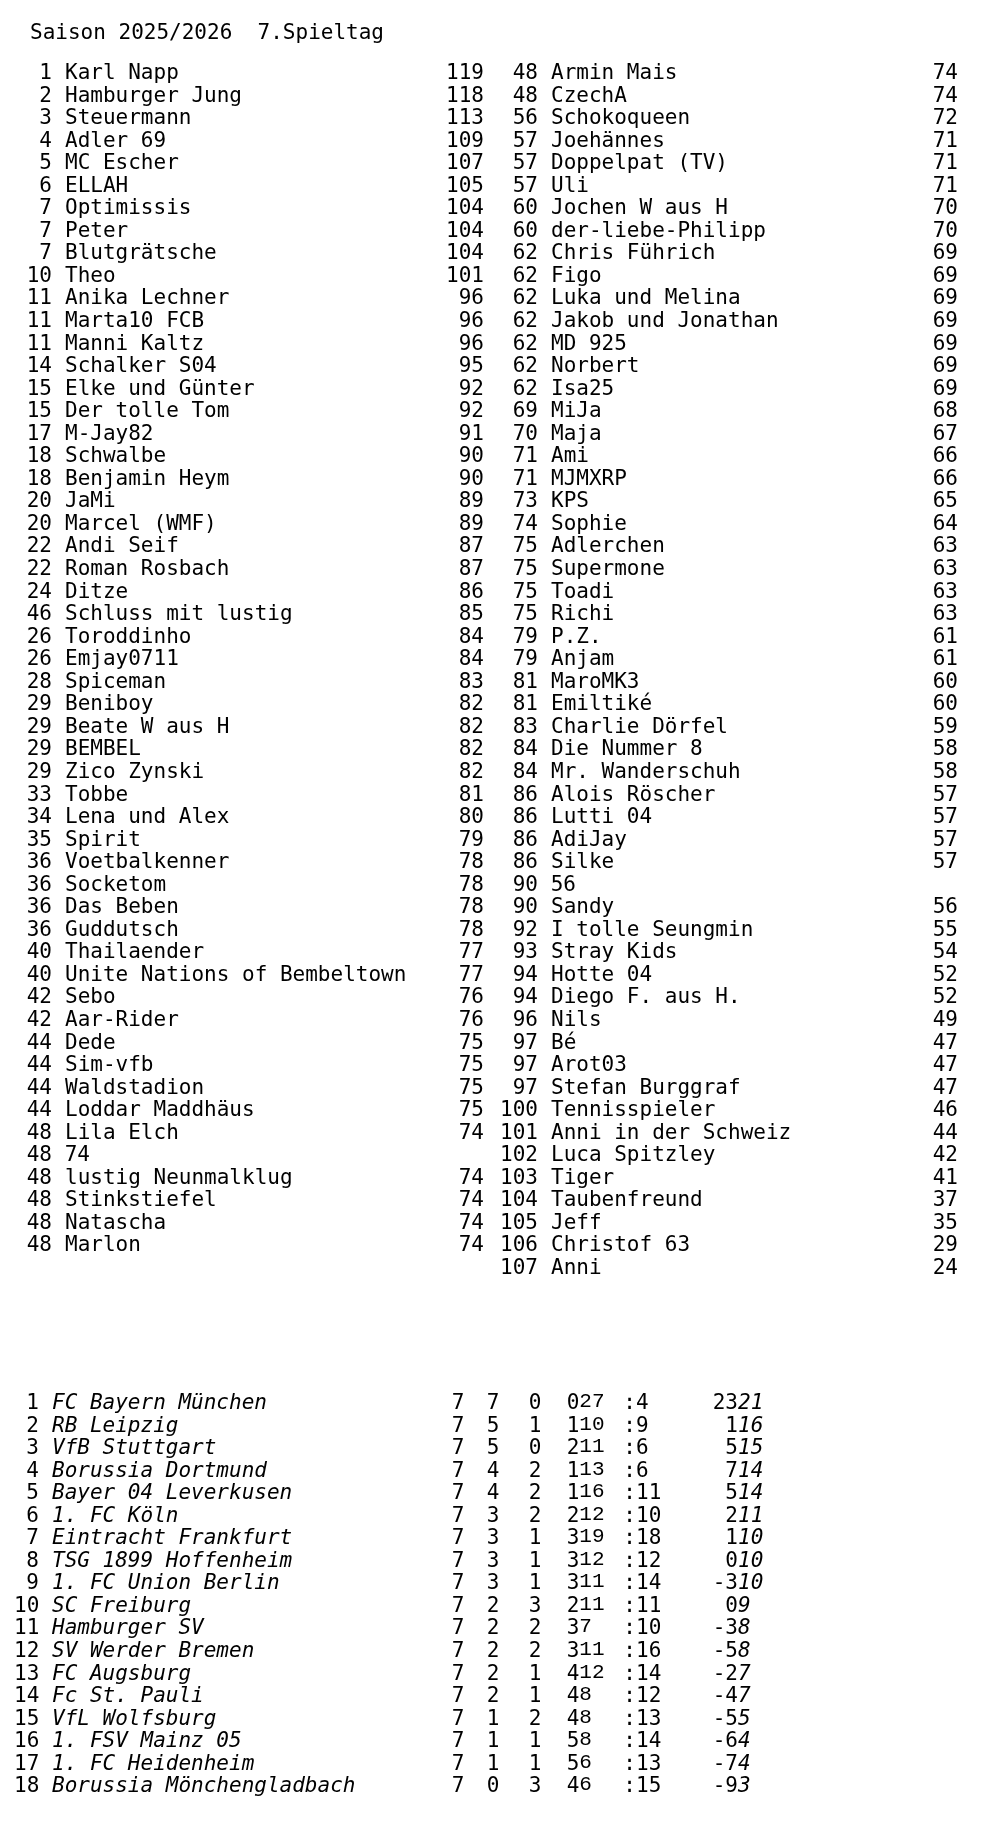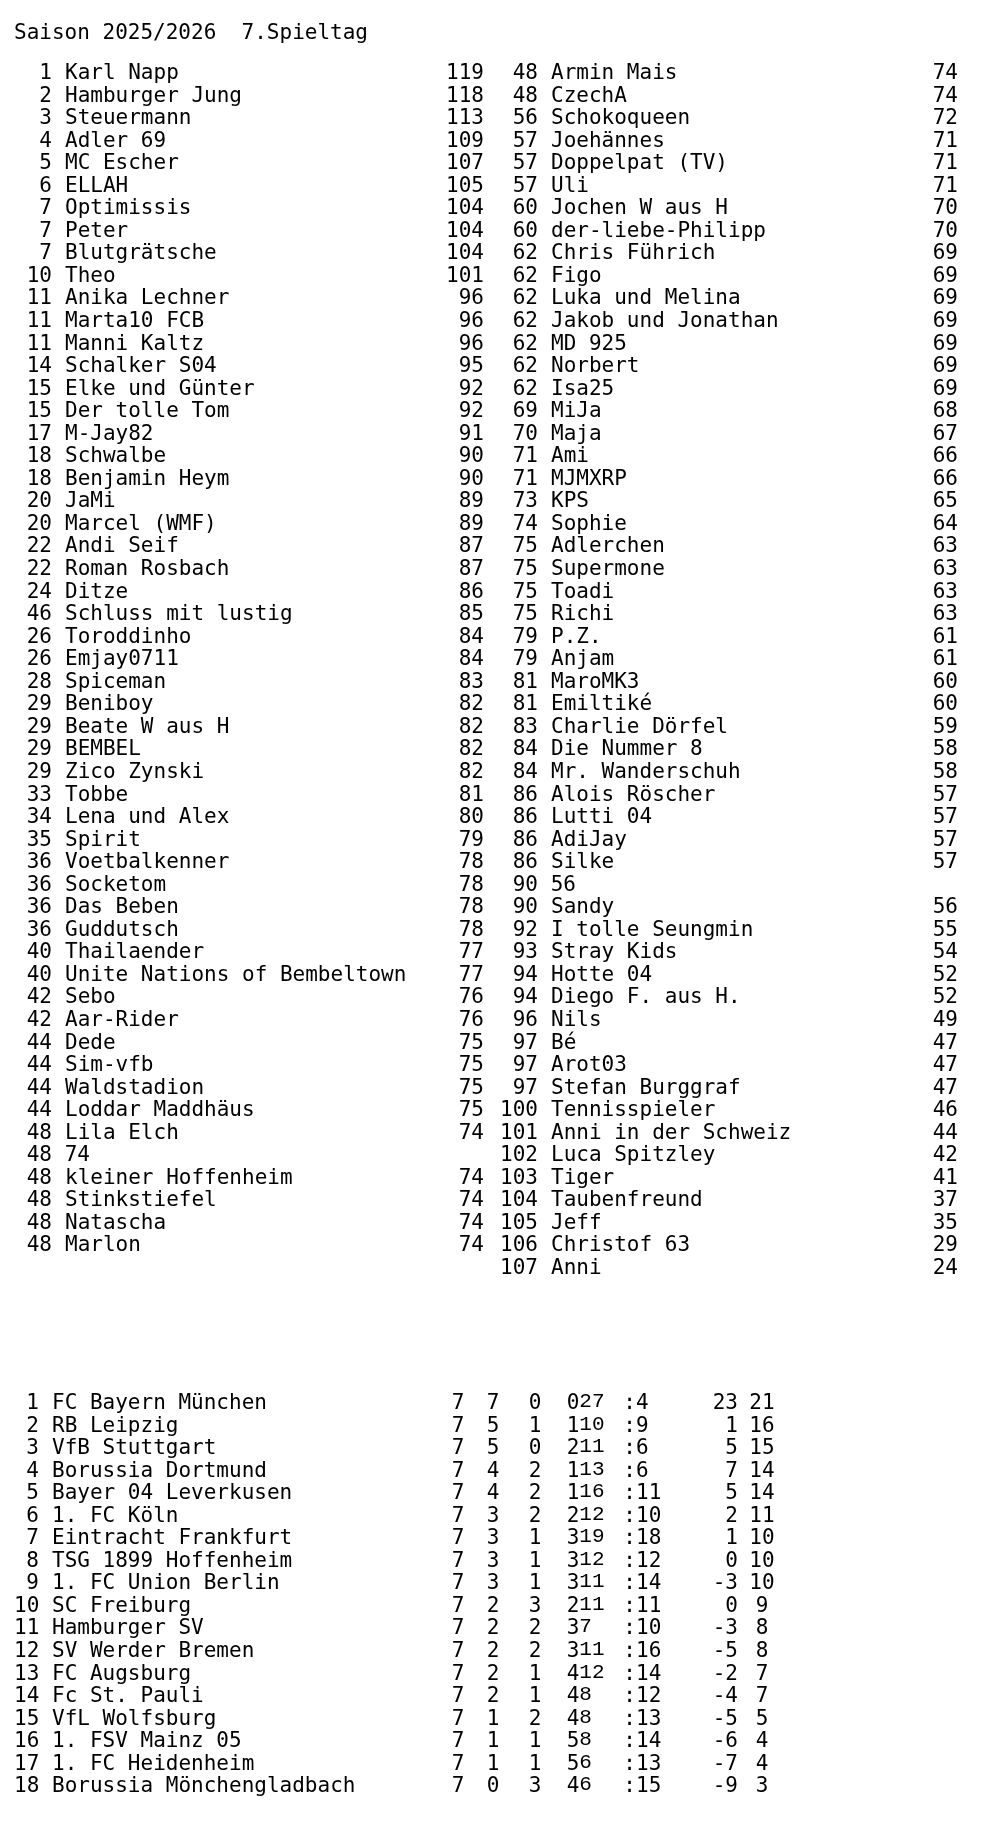--- a/index.html
+++ b/index.html
@@ -3,42 +3,42 @@
 <meta charset="utf-8">
 <style>
   html, body { margin: 0; padding: 0; }
   body {
     width: 994px; height: 1823px;
     background: #ffffff; color: #000000;
     font-family: "DejaVu Sans Mono", "Liberation Mono", monospace;
     font-size: 21px; line-height: 22.55px;
     position: relative; overflow: hidden;
   }
-  .title { position: absolute; left: 14px; top: 21px; white-space: pre; }
+  .title { position: absolute; left: 30px; top: 21px; white-space: pre; }
   .standings { position: absolute; top: 61px; left: 0; width: 994px; }
   .col { position: absolute; top: 0; }
   #col-left  { left: 14px;  width: 470px; }
   #col-right { left: 500px; width: 458px; }
   .row { display: flex; height: 22.55px; }
   .rank  { flex: none; width: 38px; text-align: right; white-space: pre; }
   .pname { flex: 1; padding-left: 13px; white-space: pre; overflow: hidden; }
   .score { flex: none; width: 38px; text-align: right; white-space: pre; }
   .league { position: absolute; left: 14px; top: 1391px; width: 772px; }
   .lrow { display: flex; height: 22.55px; }
   .lrank { flex: none; width: 25px; text-align: right; white-space: pre; }
-  .lteam { flex: 1; padding-left: 13px; white-space: pre; overflow: hidden; }
+  .lteam { flex: 1; padding-left: 13px; white-space: pre; overflow: hidden; font-style: italic; }
   .lg   { flex: none; width: 28px; text-align: right; }
   .lw   { flex: none; width: 35px; text-align: right; }
   .ld   { flex: none; width: 42px; text-align: right; }
   .ll   { flex: none; width: 38px; text-align: right; }
   .lgf  { flex: none; width: 44px; text-align: left; font-family: Liberation Mono, monospace; }
   .lsep { flex: none; }
   .lga  { flex: none; width: 30px; text-align: left; }
   .ldif { flex: none; width: 72px; text-align: right; }
-  .lpts { flex: none; width: 48px; text-align: center; }
+  .lpts { flex: none; width: 48px; text-align: left; font-style: italic; }
 </style>
 </head>
 <body>
 
 <div class="title">Saison 2025/2026  7.Spieltag</div>
 
 <div class="standings">
   <div class="col" id="col-left">
       <div class="row">
         <span class="rank">1</span>
@@ -279,21 +279,21 @@
         <span class="rank">48</span>
         <span class="pname">Lila Elch</span>
         <span class="score">74</span>
       </div>
       <div class="row">
         <span class="rank">48</span>
         <span class="score">74</span>
       </div>
       <div class="row">
         <span class="rank">48</span>
-        <span class="pname">kleiner Hoffenheim</span>
+        <span class="pname">lustig Neunmalklug</span>
         <span class="score">74</span>
       </div>
       <div class="row">
         <span class="rank">48</span>
         <span class="pname">Stinkstiefel</span>
         <span class="score">74</span>
       </div>
       <div class="row">
         <span class="rank">48</span>
         <span class="pname">Natascha</span>

